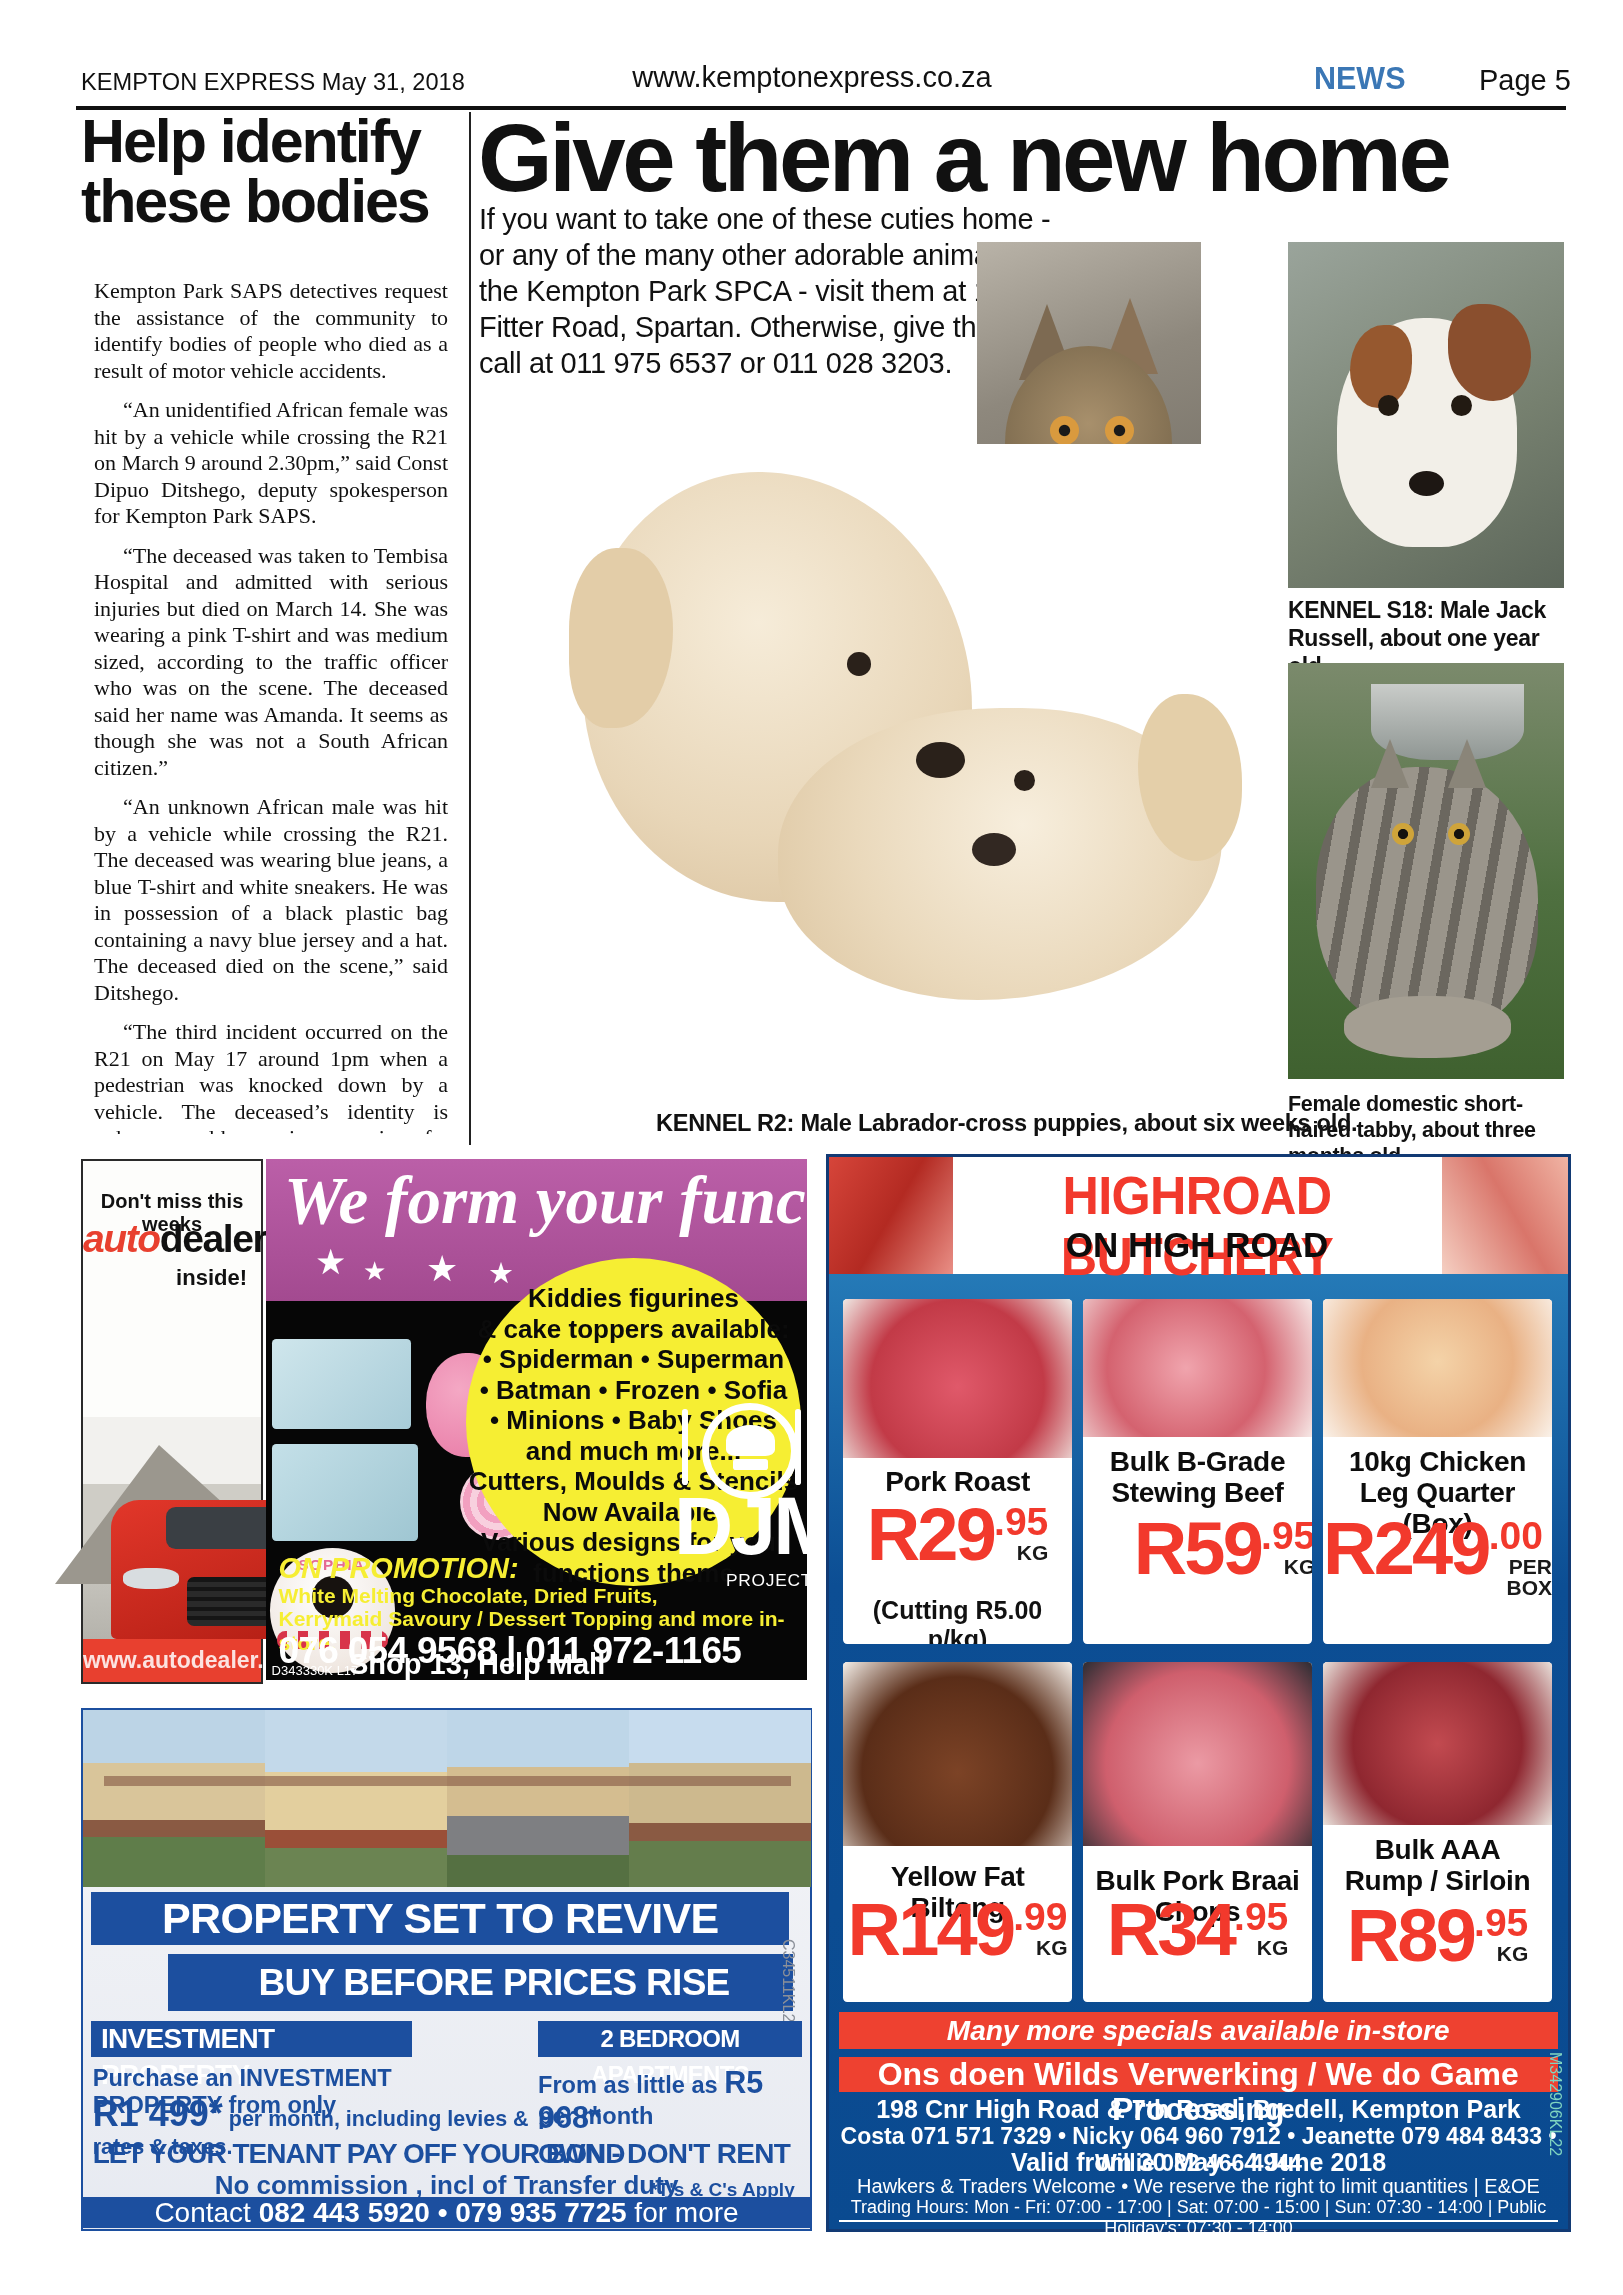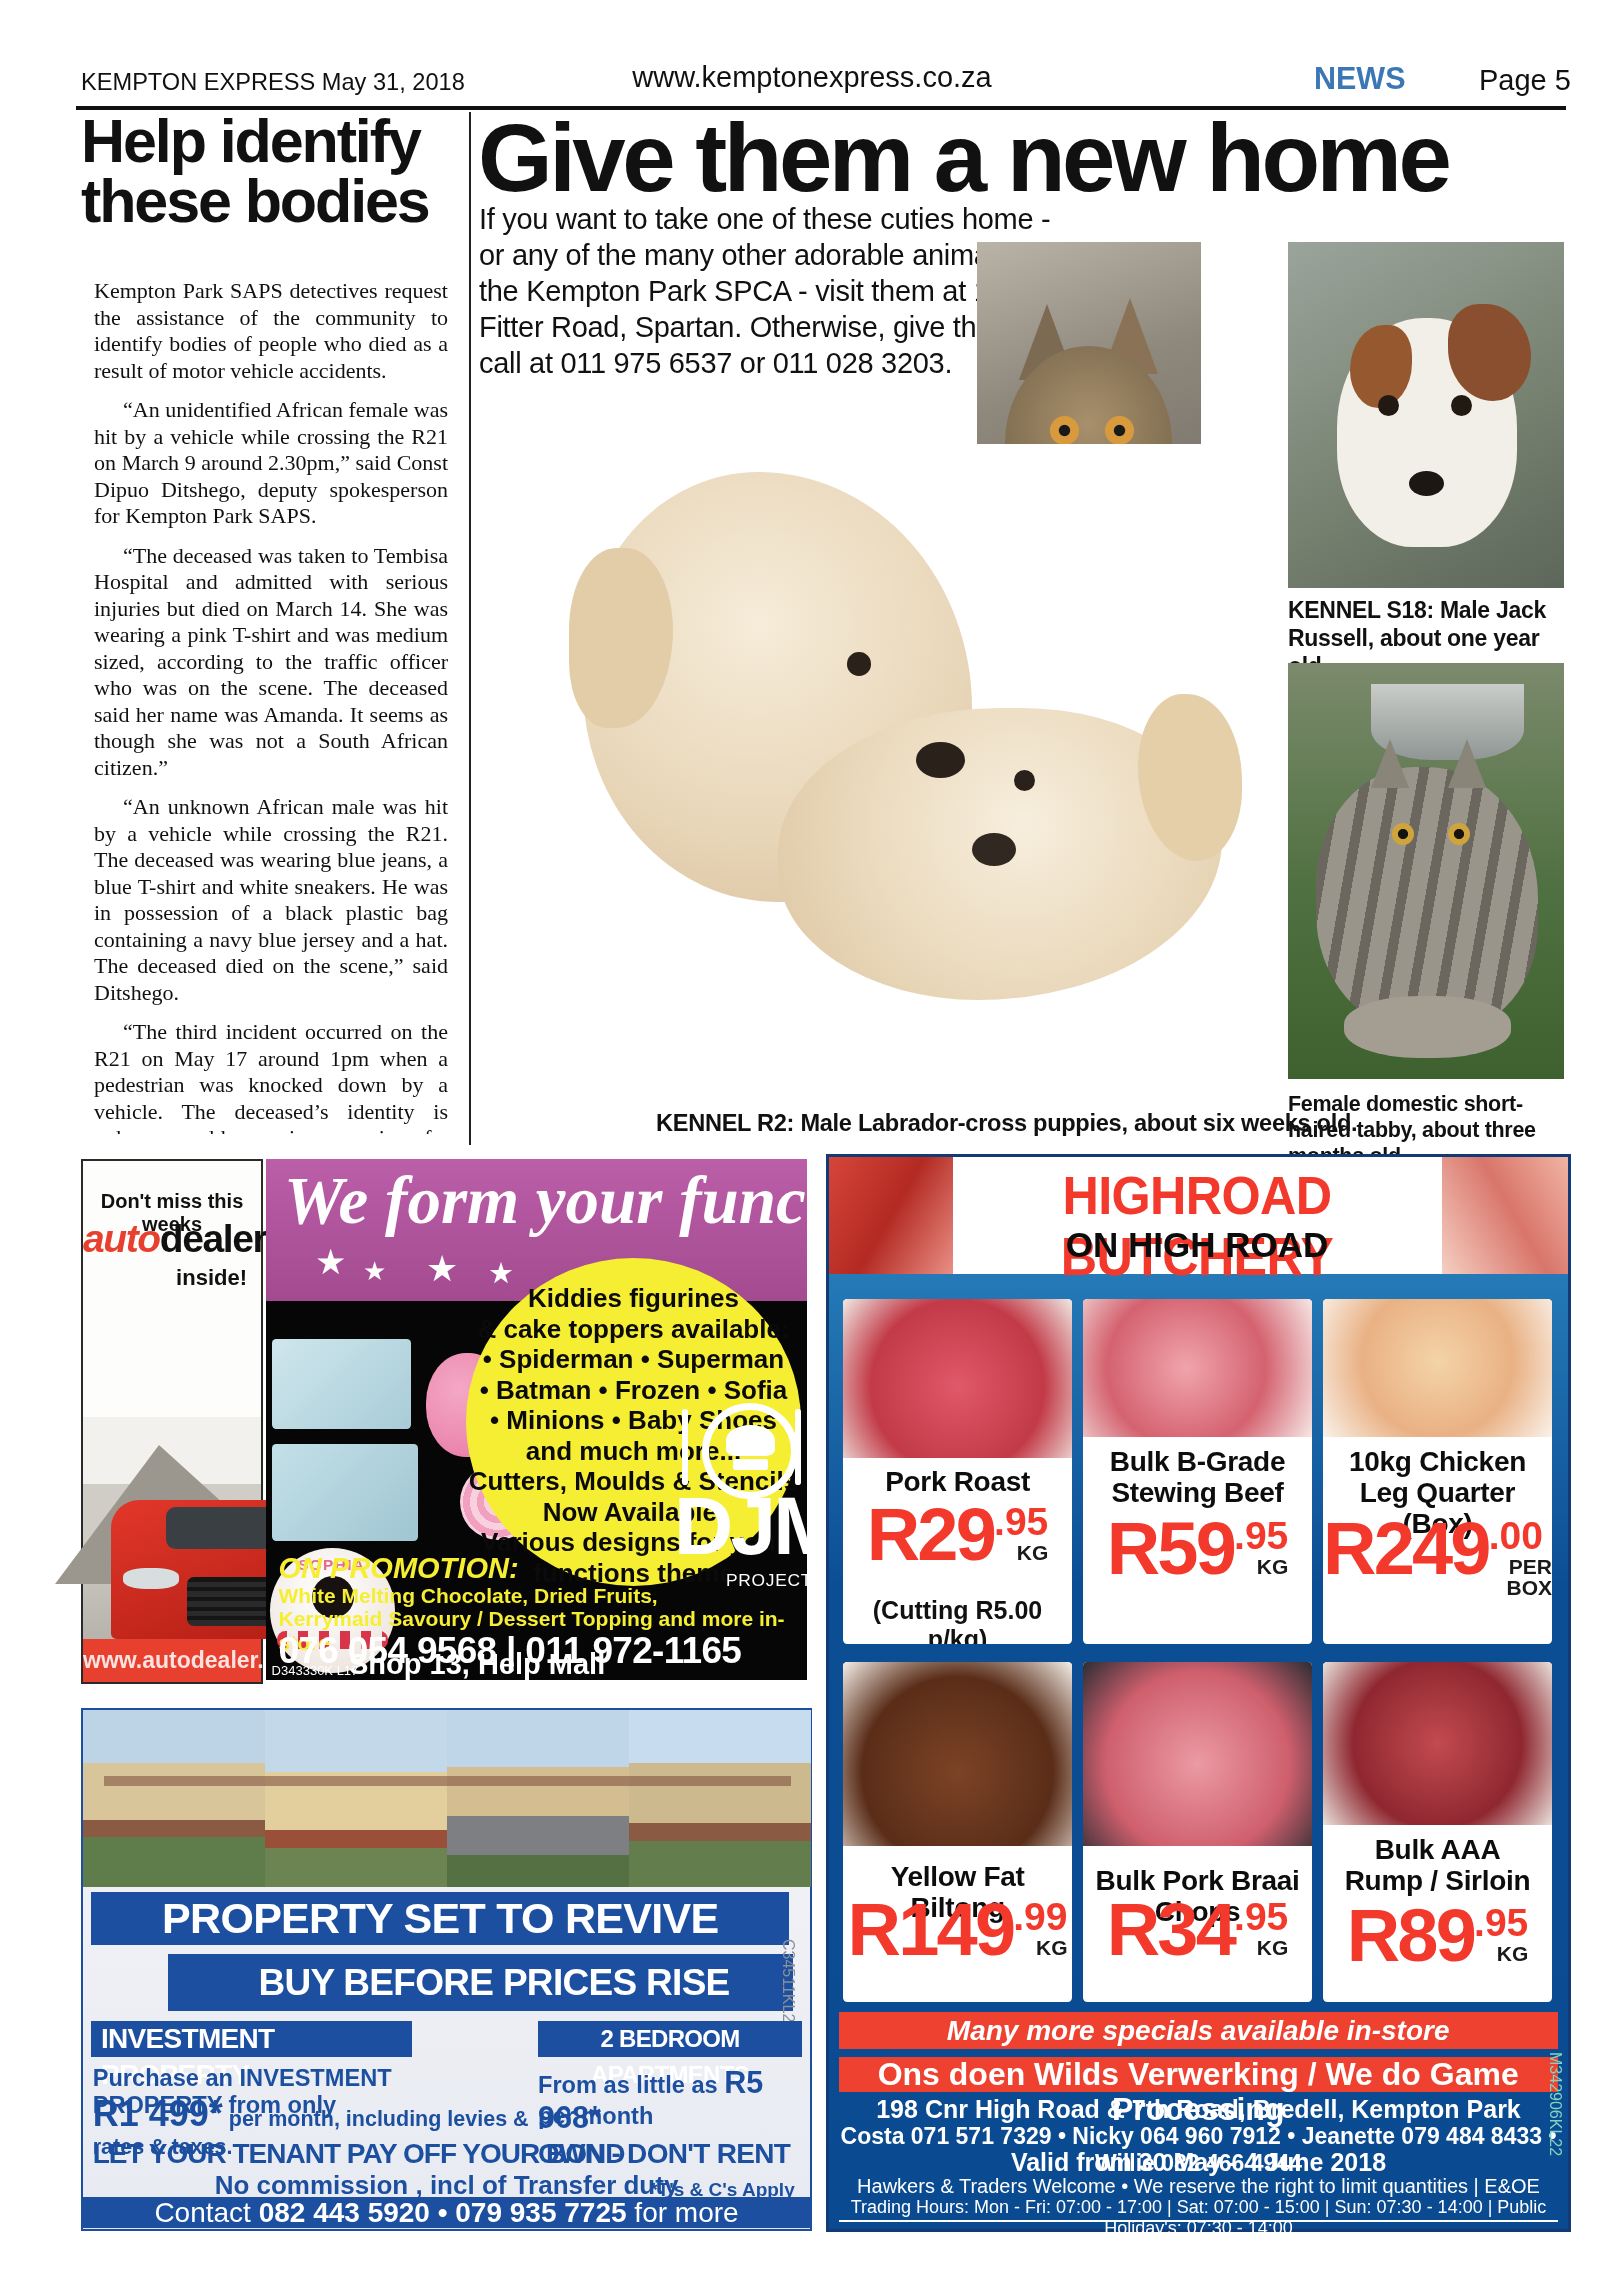--- a/index.html
+++ b/index.html
@@ -217,21 +217,21 @@
             <span class="cents">.95</span>
               <span class="unit">KG</span>
           </span>
       </div>
       <div class="abs b ctr" style="left:0;top:297px;width:100%;font-size:25px;color:#111;">(Cutting R5.00 p/kg)</div>
     </div>
 
     <div class="card abs" style="left:254px;top:142px;width:229px;height:345px;">
       <div class="abs" style="left:0;top:0;width:100%;height:40%;background:radial-gradient(circle at 45% 50%,#f0a4ad,#d4626f 55%,#f6e8e6);"></div>
       <div class="abs pname" style="left:21px;top:147px;width:187px;">Bulk B-Grade Stewing Beef</div>
-      <div class="abs price" style="left:0;top:219px;width:100%;">
+      <div class="abs price" style="left:0;top:219px;width:100%;padding-left:27px;">
         <span class="rand">R59</span>
         <span>
             <span class="cents">.95</span>
               <span class="unit">KG</span>
           </span>
       </div>
     </div>
 
     <div class="card abs" style="left:494px;top:142px;width:229px;height:345px;">
       <div class="abs" style="left:0;top:0;width:100%;height:40%;background:radial-gradient(circle at 50% 45%,#f4d3a8,#e9b184 55%,#faf2ea);"></div>

